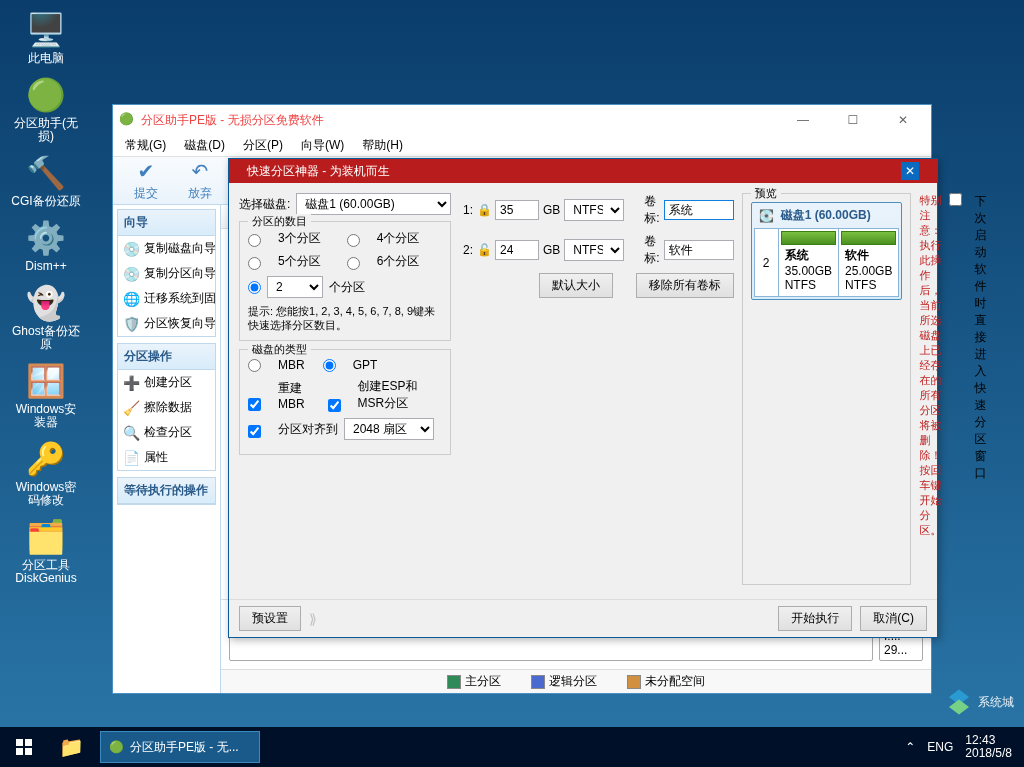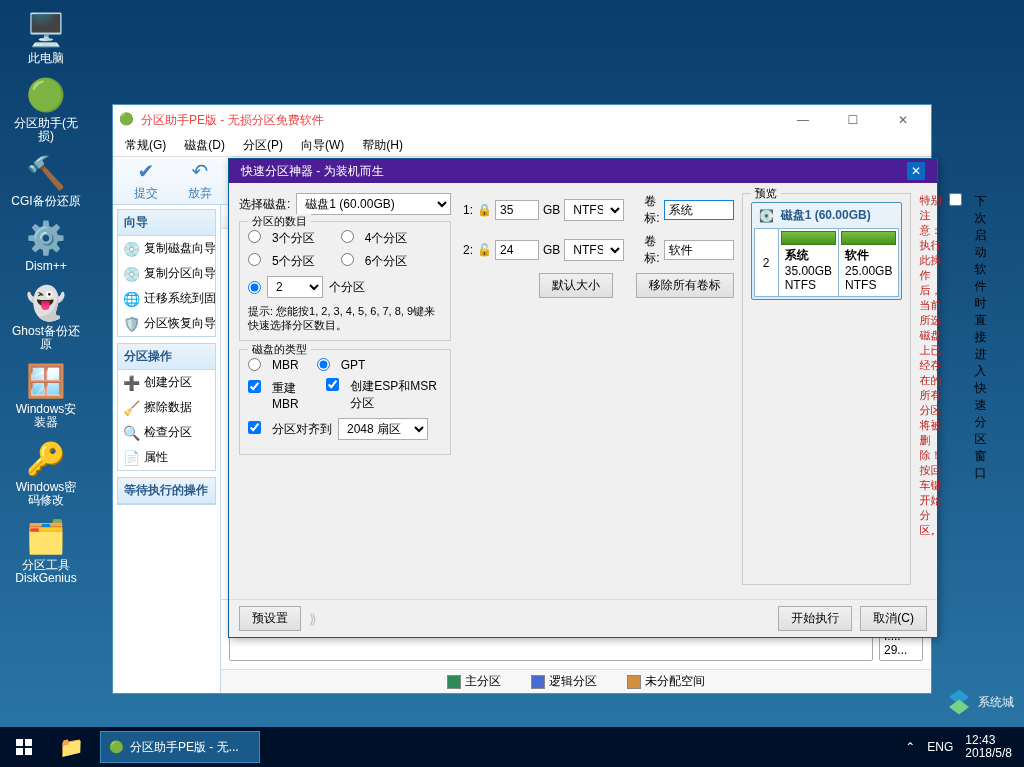--- a/index.html
+++ b/index.html
@@ -40,31 +40,31 @@
 .list-rows .row .cell{padding:0 8px;width:50px;text-align:center}
 .disk-map{height:70px;padding:8px;display:flex;gap:6px;border-top:1px solid #ddd}
 .disk-map .seg{flex:1;border:1px solid #aaa;padding:4px;border-radius:2px;font-size:10px}
 .disk-map .seg.sm{flex:0 0 44px}
 .disk-map .seg .bar-green{height:14px;background:linear-gradient(#7ac040,#4a9020);margin-bottom:2px}
 .legend{height:24px;border-top:1px solid #ddd;background:#f8f8f8;display:flex;align-items:center;justify-content:center;gap:30px}
 .legend .li{display:flex;align-items:center;gap:4px}
 .legend .box{width:14px;height:14px;border:1px solid #888}
 
 .dialog{position:absolute;left:228px;top:158px;width:710px;height:480px;background:#f0f0f0;border:1px solid #0a5a9a;display:flex;flex-direction:column;box-shadow:2px 2px 8px rgba(0,0,0,.3)}
-.dlg-titlebar{height:24px;background:#4c1d95;color:#fff;display:flex;align-items:center;padding:0 12px}
+.dlg-titlebar{height:24px;background:#b91c1c;color:#fff;display:flex;align-items:center;padding:0 18px}
 .dlg-titlebar .title{flex:1}
 .dlg-titlebar .close{width:18px;height:18px;background:#0a6ac0;color:#fff;display:flex;align-items:center;justify-content:center;cursor:pointer}
 .dlg-body{flex:1;padding:10px;display:flex;gap:8px}
 .dlg-top{display:flex;gap:12px}
 .dlg-left{width:212px}
 .dlg-right{flex:1}
 .group{border:1px solid #ccc;padding:8px;margin-bottom:8px;position:relative;background:#f0f0f0}
 .group-title{position:absolute;top:-8px;left:8px;background:#f0f0f0;padding:0 4px;font-size:11px}
 .row-flex{display:flex;align-items:center;gap:6px;margin-bottom:6px}
-.row-flex label{display:flex;align-items:flex-start;gap:11px}
+.row-flex label{display:flex;align-items:flex-end;gap:17px}
 select,input[type=text]{border:1px solid #abadb3;padding:2px 4px;font-size:12px;background:#fff}
 select{height:22px}
 input[type=text]{height:20px}
 .btn{border:1px solid #adadad;background:linear-gradient(#f0f0f0,#e0e0e0);padding:3px 12px;cursor:pointer;font-size:12px}
 .partition-inputs .prow{display:flex;align-items:center;gap:4px;margin-bottom:6px}
 .partition-inputs .lock{width:14px;text-align:center}
 .partition-inputs input.sz{width:44px}
 .preview-box{border:1px solid #4a90c0;background:linear-gradient(#eaf3fb,#d8ecfa);border-radius:2px}
 .preview-header{padding:4px 8px;display:flex;align-items:center;gap:6px;font-weight:bold;color:#2a5a8a}
 .preview-parts{display:flex;padding:0 2px 2px 2px}

